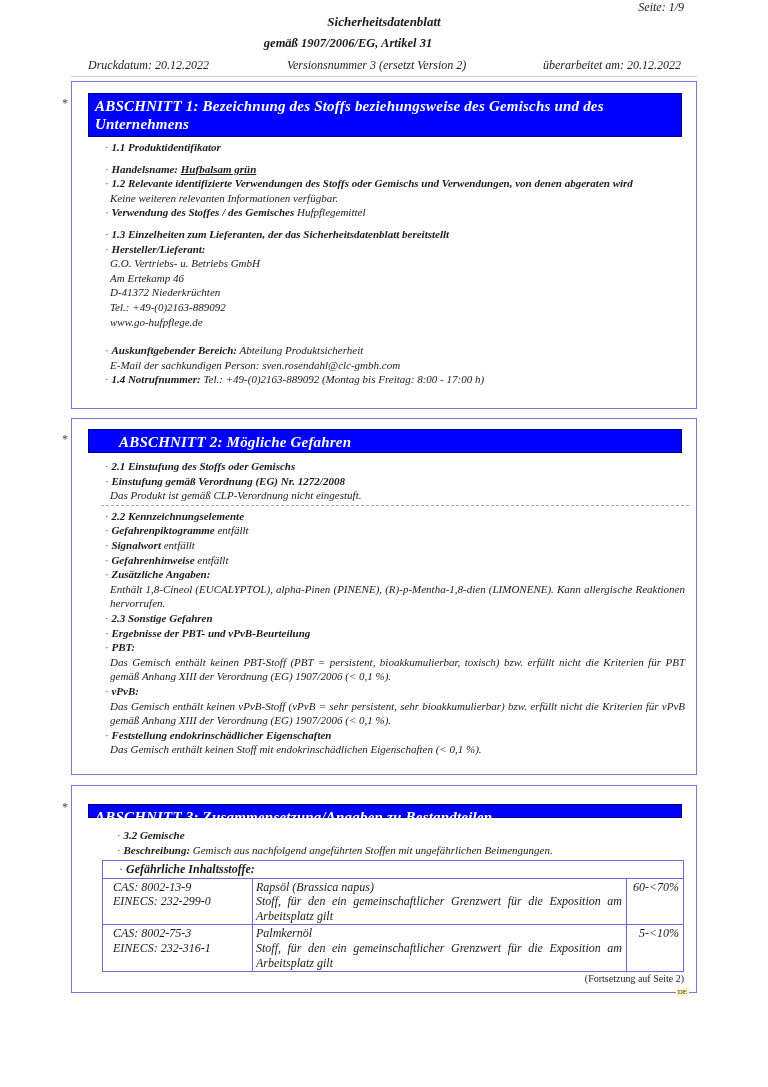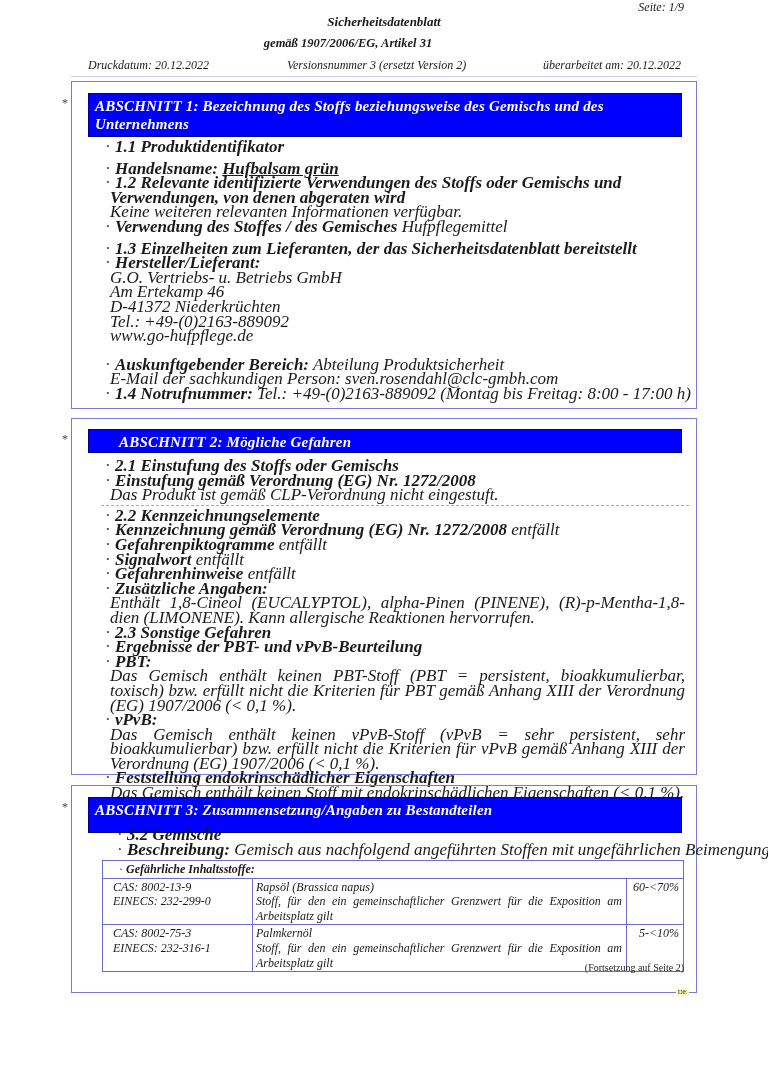--- a/index.html
+++ b/index.html
@@ -25,21 +25,21 @@
     border: 1px solid #7a7ad8; box-sizing: content-box;
   }
   .star { position: absolute; left: -10px; font-size: 12px; color: #444; }
   .sec-head {
     position: absolute; left: 16px; width: 594px;
     background: #0000ff; color: #ffffff; border: 1px solid #00008a;
     font-style: italic; font-weight: bold; font-size: 15px; line-height: 18px;
     padding: 3px 0 3px 6px; box-sizing: border-box; letter-spacing: 0.2px;
   }
   .sec-head.two { letter-spacing: 0.9px; }
-  .content { position: absolute; left: 33px; width: 580px; font-size: 17px; line-height: 14.6px; }
+  .content { position: absolute; left: 33px; width: 580px; font-size: 11px; line-height: 14.6px; }
   .line { white-space: nowrap; }
   .line.wrap { white-space: normal; }
   .indent { padding-left: 5px; }
   .bullet { font-weight: normal; font-style: normal; color: #444; }
   .gap { height: 7px; }
   .dashed { border-top: 1px dashed #aaaaaa; margin: 2px -4px 3px -4px; }
   .u { text-decoration: underline; }
 
   table.ingredients {
     position: absolute; border-collapse: collapse; font-size: 12px; line-height: 14.6px;
@@ -89,40 +89,39 @@
 
 <div class="section-box" style="top:418px; height:355px;">
   <span class="star" style="top:13px;">*</span>
   <div class="sec-head two" style="top:10px; height:24px; letter-spacing:0.2px;padding-left:30px;">ABSCHNITT 2: Mögliche Gefahren</div>
   <div class="content" style="top:40px;">
     <div class="line it b"><span class="bullet">·</span> <span>2.1 Einstufung des Stoffs oder Gemischs</span></div>
     <div class="line it b"><span class="bullet">·</span> <span>Einstufung gemäß Verordnung (EG) Nr. 1272/2008</span></div>
     <div class="line it indent">Das Produkt ist gemäß CLP-Verordnung nicht eingestuft.</div>
     <div class="dashed"></div>
     <div class="line it b"><span class="bullet">·</span> <span>2.2 Kennzeichnungselemente</span></div>
-    <div class="line it"><span class="bullet">·</span> <span class="b">Kennzeichnung gemäß Verordnung (EG) Nr. 1272/2008</span> <span>entfällt</span></div>
     <div class="line it"><span class="bullet">·</span> <span class="b">Gefahrenpiktogramme</span> <span>entfällt</span></div>
     <div class="line it"><span class="bullet">·</span> <span class="b">Signalwort</span> <span>entfällt</span></div>
     <div class="line it"><span class="bullet">·</span> <span class="b">Gefahrenhinweise</span> <span>entfällt</span></div>
     <div class="line it b"><span class="bullet">·</span> <span>Zusätzliche Angaben:</span></div>
     <div class="line wrap it indent" style="text-align:justify;">Enthält 1,8-Cineol (EUCALYPTOL), alpha-Pinen (PINENE), (R)-p-Mentha-1,8-dien (LIMONENE). Kann allergische Reaktionen hervorrufen.</div>
     <div class="line it b"><span class="bullet">·</span> <span>2.3 Sonstige Gefahren</span></div>
     <div class="line it b"><span class="bullet">·</span> <span>Ergebnisse der PBT- und vPvB-Beurteilung</span></div>
     <div class="line it b"><span class="bullet">·</span> <span>PBT:</span></div>
     <div class="line wrap it indent" style="text-align:justify;">Das Gemisch enthält keinen PBT-Stoff (PBT = persistent, bioakkumulierbar, toxisch) bzw. erfüllt nicht die Kriterien für PBT gemäß Anhang XIII der Verordnung (EG) 1907/2006 (&lt; 0,1 %).</div>
     <div class="line it b"><span class="bullet">·</span> <span>vPvB:</span></div>
     <div class="line wrap it indent" style="text-align:justify;">Das Gemisch enthält keinen vPvB-Stoff (vPvB = sehr persistent, sehr bioakkumulierbar) bzw. erfüllt nicht die Kriterien für vPvB gemäß Anhang XIII der Verordnung (EG) 1907/2006 (&lt; 0,1 %).</div>
     <div class="line it b"><span class="bullet">·</span> <span>Feststellung endokrinschädlicher Eigenschaften</span></div>
     <div class="line it indent">Das Gemisch enthält keinen Stoff mit endokrinschädlichen Eigenschaften (&lt; 0,1 %).</div>
   </div>
 </div>
 
 <div class="section-box" style="top:785px; height:206px;">
   <span class="star" style="top:14px;">*</span>
-  <div class="sec-head" style="top:11px; height:36px;">ABSCHNITT 3: Zusammensetzung/Angaben zu Bestandteilen</div>
+  <div class="sec-head" style="top:18px; height:14px;">ABSCHNITT 3: Zusammensetzung/Angaben zu Bestandteilen</div>
   <div class="content" style="top:42px;margin-left:12px;">
     <div class="line it b"><span class="bullet">·</span> <span>3.2 Gemische</span></div>
     <div class="line it"><span class="bullet">·</span> <span class="b">Beschreibung:</span> <span>Gemisch aus nachfolgend angeführten Stoffen mit ungefährlichen Beimengungen.</span></div>
   </div>
 
   <table class="ingredients" style="top:74px; left:30px; width:582px;">
     <tbody>
         <tr>
       <td colspan="3" class="b" style="padding-left:16px;"><span class="bullet">·</span> <span>Gefährliche Inhaltsstoffe:</span></td>
     </tr>
@@ -144,15 +143,15 @@
       </td>
       <td class="c2" style="text-align:justify;">
         <div>Palmkernöl</div>
         <div>Stoff, für den ein gemeinschaftlicher Grenzwert für die Exposition am Arbeitsplatz gilt</div>
       </td>
       <td class="c3">5-&lt;10%</td>
     </tr>
   </tbody>
     </table>
 
-  <div class="continue" style="top:176px; right:12px;text-align:right;">(Fortsetzung auf Seite 2)</div>
+  <div class="continue" style="top:187px; right:12px;text-align:right;">(Fortsetzung auf Seite 2)</div>
   <div class="lang" style="top:202px; right:7px;">DE</div>
 </div>
 
 </body></html>

